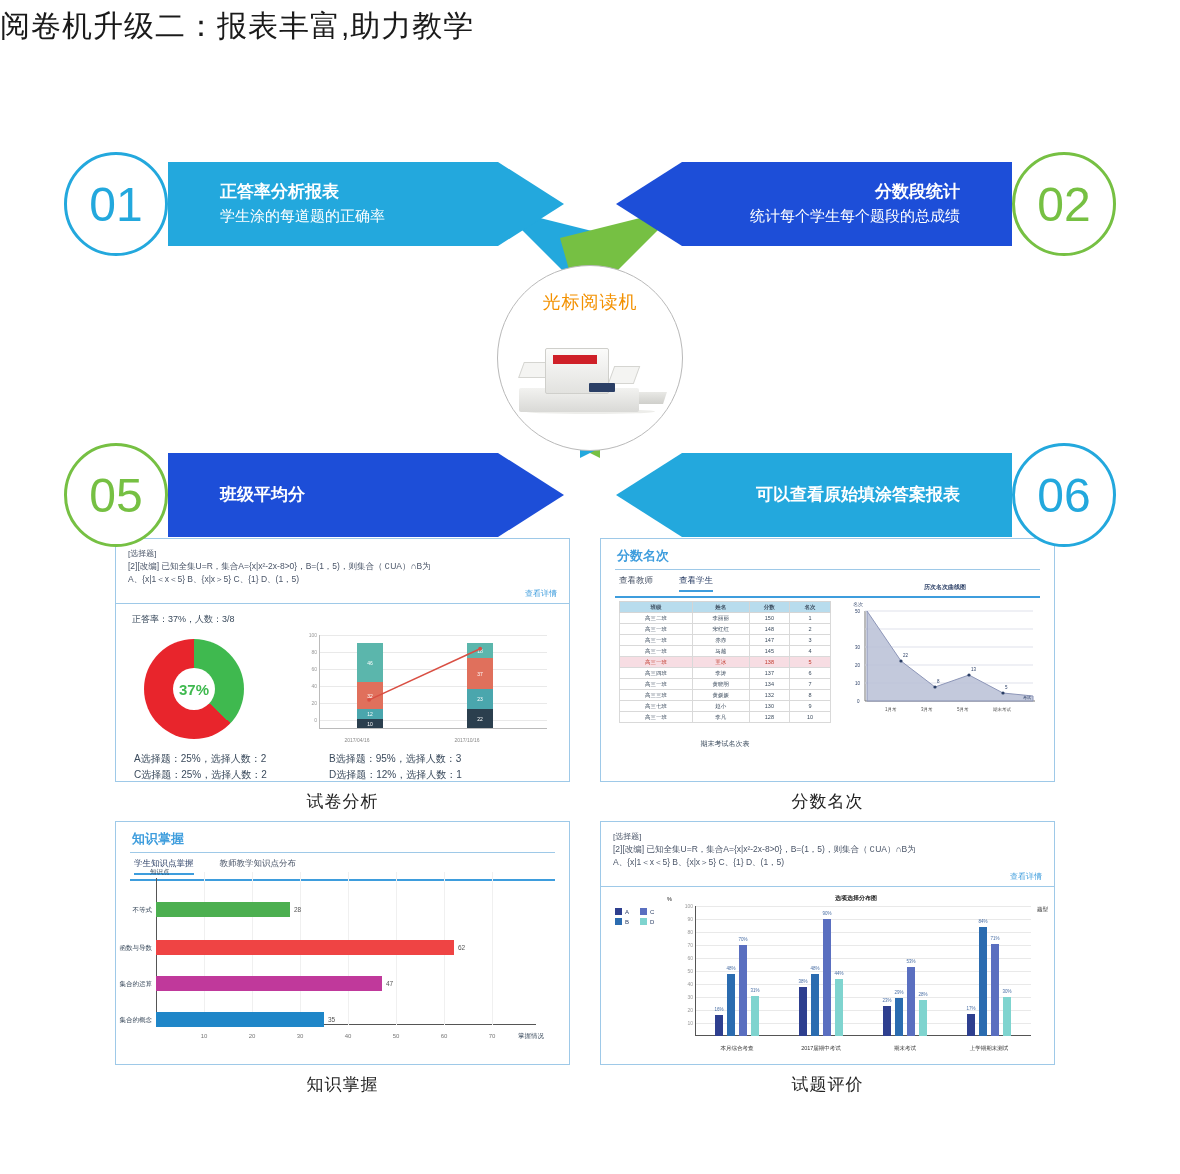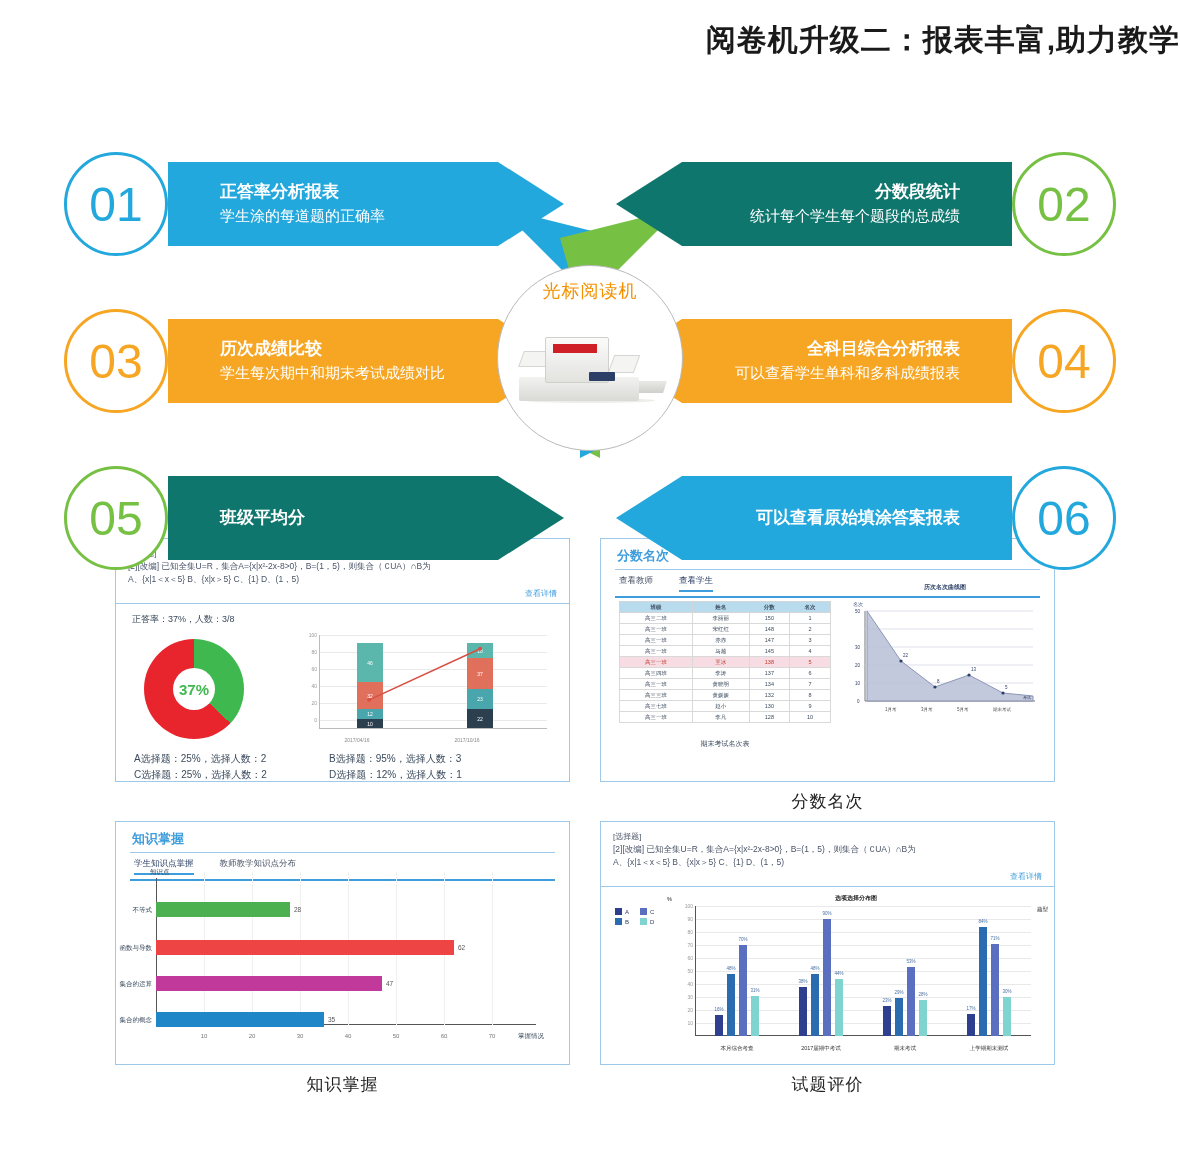--- a/index.html
+++ b/index.html
@@ -5,41 +5,41 @@
   * { box-sizing: border-box; }
   html, body { margin:0; padding:0; }
   body {
     width:1180px; height:1174px;
     background:#ffffff;
     font-family:"Liberation Sans","DejaVu Sans",sans-serif;
     position:relative; overflow:hidden;
   }
   
   .page-title{
-    text-align:right;
+    text-align:left;
     font-size:30px;
-    font-weight:bold;
+    font-weight:normal;
     color:#1a1a1a;
     letter-spacing:1px;
-    padding-top:18px;
+    padding-top:4px;
     height:58px;
     line-height:44px;
   }
   
   .diagram{ position:relative; width:1180px; height:470px; }
 
   .center-circle{
     position:absolute; left:497px; top:207px;
     width:186px; height:186px; border-radius:50%;
     background:#fff; border:1px solid #b9b9b9;
     z-index:5;
     display:flex; flex-direction:column; align-items:center;
   }
   .center-label{
-    margin-top:13px;
+    margin-top:24px;
     font-size:18px; color:#f39100; letter-spacing:1px;
   }
   .machine{ position:relative; width:150px; height:86px; margin-top:14px; }
   .m-base{ position:absolute; left:4px; bottom:2px; width:120px; height:24px;
            background:linear-gradient(#f2f2f0,#d9d9d6); border-radius:2px;}
   .m-tray{ position:absolute; left:96px; bottom:10px; width:54px; height:12px;
            background:linear-gradient(#e9e9e6,#cfcfcb); transform:skewX(-18deg);}
   .m-body{ position:absolute; left:30px; bottom:20px; width:64px; height:46px;
            background:linear-gradient(#fbfbfa,#e2e2df); border:1px solid #cfcfcb; border-radius:2px;}
   .m-label{ position:absolute; left:38px; bottom:50px; width:44px; height:9px;
@@ -52,21 +52,21 @@
             background:#f4f4f2; border:1px solid #d5d5d1; transform:skewX(-20deg);}
   .m-shadow{ position:absolute; left:10px; bottom:0; width:130px; height:5px;
              background:#ededea; border-radius:50%;}
 
   
   .wedge{ position:absolute; z-index:1; }
 
   .row{ position:absolute; left:0; width:1180px; height:120px; z-index:3;}
   .row-1{ top:86px; }
   .row-2{ top:243px; }
-  .row-3{ top:400px; }
+  .row-3{ top:377px; }
 
   .item{ position:absolute; top:0; height:120px; }
   .item .num-circle{
     position:absolute; top:8px;
     width:104px; height:104px; border-radius:50%;
     background:#fff; border:3px solid currentColor;
     display:flex; align-items:center; justify-content:center;
     font-size:48px; font-weight:300; z-index:4;
   }
   .banner{
@@ -89,21 +89,21 @@
   .item-right .num-circle{ right:0;margin-left:40px; }
   .item-right .banner{
     right:104px; width:396px; padding-right:52px; align-items:flex-end;
     clip-path: polygon(66px 0, 396px 0, 396px 84px, 66px 84px, 0 42px);
   }
 
   .c-blue  { color:#23a8dd; }
   .c-green { color:#76c043; }
   .c-orange{ color:#f6a623; }
   .bg-blue  { background:#23a8dd; }
-  .bg-green { background:#0f766e; }
+  .bg-green { background:#1d4ed8; }
   .bg-orange{ background:#f6a623; }
 
   
   .panels{ position:relative; width:1180px; height:640px; }
   .panel{ position:absolute; }
   .shot{
     background:#fff; border:1px solid #9ec9e8;
     position:relative; overflow:hidden;
   }
   .cap{
@@ -236,36 +236,20 @@
     </div>
     <div class="item item-right c-green">
       <div class="num-circle">02</div>
       <div class="banner bg-green">
         <div class="b-title">分数段统计</div>
         <div class="b-sub">统计每个学生每个题段的总成绩</div>
       </div>
     </div>
   </div>
 
-  <div class="row row-2">
-    <div class="item item-left c-orange">
-      <div class="num-circle">03</div>
-      <div class="banner bg-orange">
-        <div class="b-title">历次成绩比较</div>
-        <div class="b-sub">学生每次期中和期末考试成绩对比</div>
-      </div>
-    </div>
-    <div class="item item-right c-orange">
-      <div class="num-circle">04</div>
-      <div class="banner bg-orange">
-        <div class="b-title">全科目综合分析报表</div>
-        <div class="b-sub">可以查看学生单科和多科成绩报表</div>
-      </div>
-    </div>
-  </div>
 
   <div class="row row-3">
     <div class="item item-left c-green">
       <div class="num-circle">05</div>
       <div class="banner bg-green">
         <div class="b-title">班级平均分</div>
       </div>
     </div>
     <div class="item item-right c-blue">
       <div class="num-circle">06</div>
@@ -336,20 +320,21 @@
             <div class="lg-cell">A选择题：25%，选择人数：2</div>
             <div class="lg-cell">B选择题：95%，选择人数：3</div>
           </div>
           <div class="lg-row">
             <div class="lg-cell">C选择题：25%，选择人数：2</div>
             <div class="lg-cell">D选择题：12%，选择人数：1</div>
           </div>
         </div>
       </div>
     </div>
+    <div class="cap">试卷分析</div>
   </div>
 
   <div class="panel p2">
     <div class="shot">
       <div class="shot-inner">
         <div class="p2-head">分数名次</div>
         <div class="p2-rule"></div>
         <div class="p2-tabs">
           <div class="tab">查看教师</div>
           <div class="tab active">查看学生</div>

